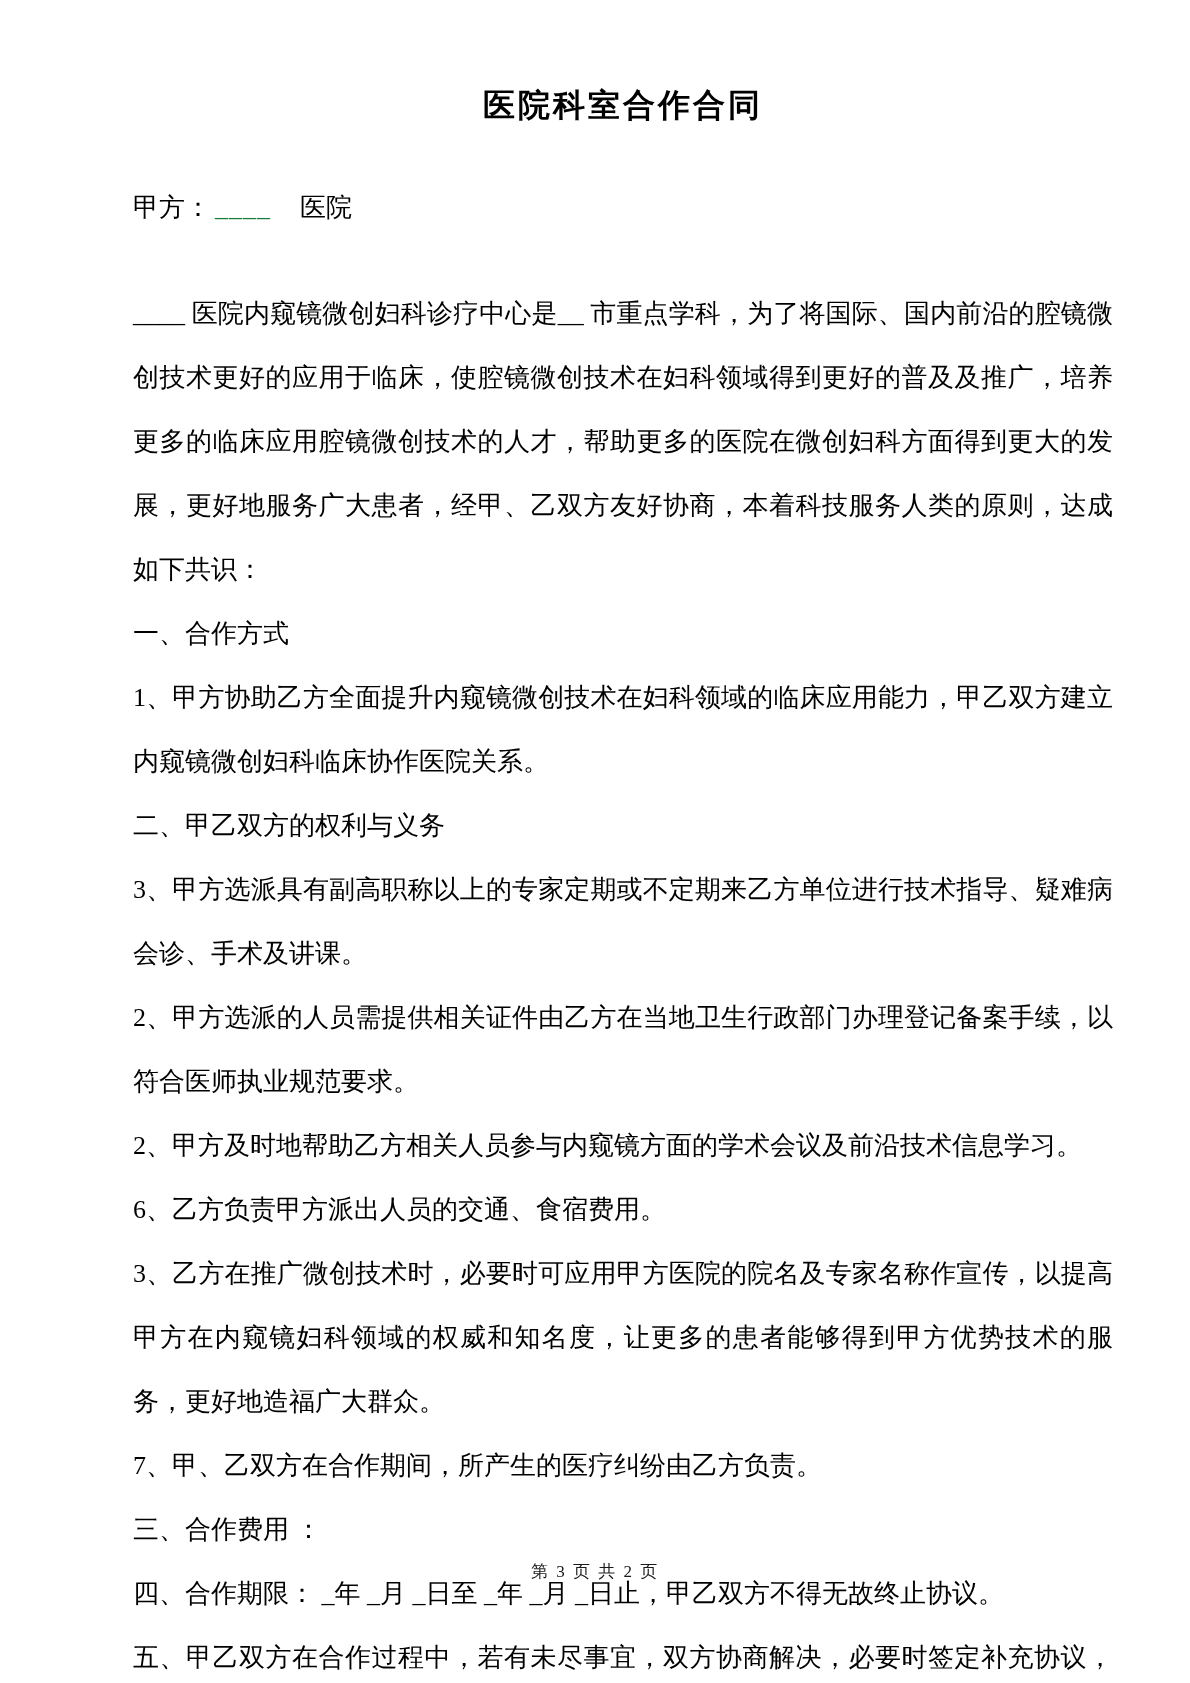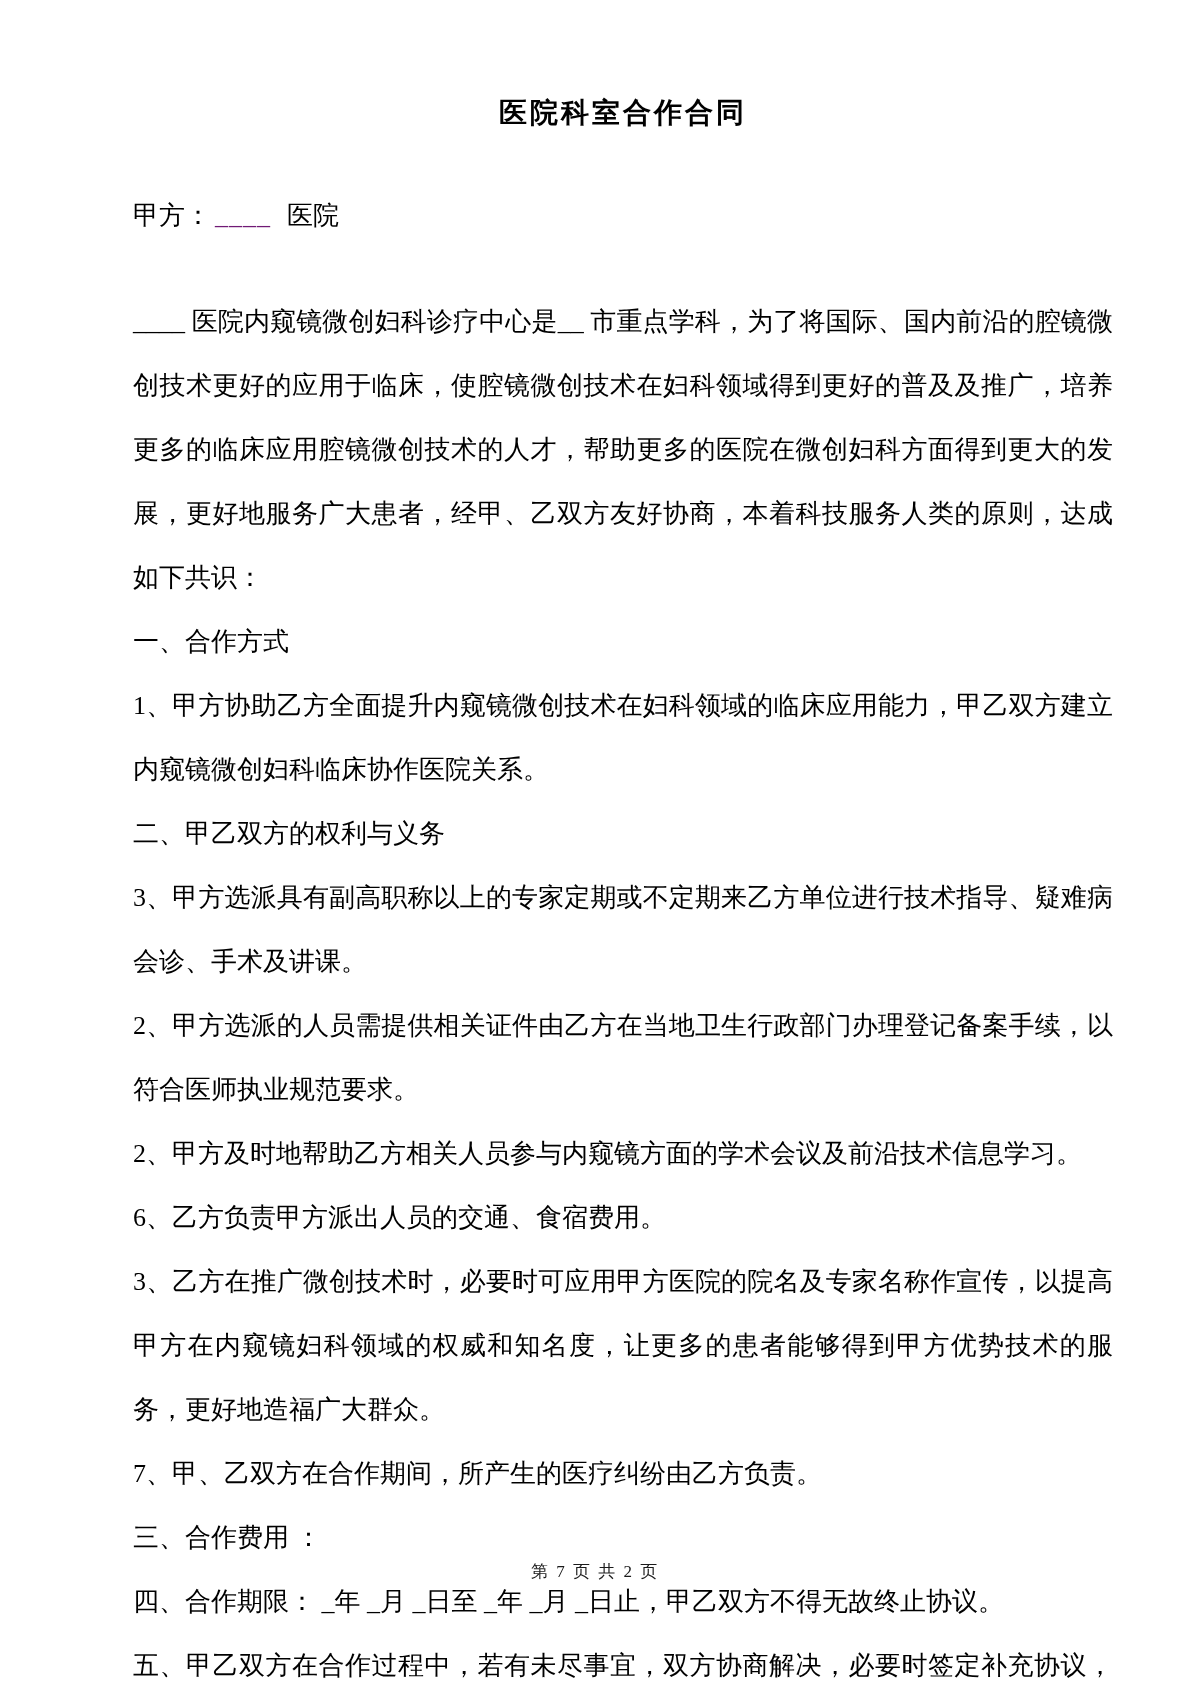--- a/index.html
+++ b/index.html
@@ -17,43 +17,43 @@
     font-family: "Liberation Serif", "DejaVu Serif", serif;
     overflow: hidden;
   }
   .content {
     position: absolute;
     left: 133px;
     right: 77px;
     top: 0;
   }
   .doc-title {
-    margin: 16px;
+    margin: 8px;
     padding-top: 72px;
     text-align: center;
-    font-size: 28px;
+    font-size: 32px;
     line-height: 50px;
     font-weight: 700;
     letter-spacing: 3px;
   }
   .parties {
     margin-top: 54px;
     font-size: 26px;
     line-height: 48px;
   }
   .party-row {
     white-space: nowrap;
   }
   .party-blank {
-    color: #701a75;
+    color: #15803d;
     letter-spacing: 1px;
     margin: 0 6px 0 4px;
   }
   .party-suffix {
-    margin-left: 10px;
+    margin-left: 23px;
   }
   .body-text {
     margin-top: 50px;
     font-size: 26px;
     line-height: 64px;
     text-align: justify;
     text-justify: inter-ideograph;
   }
   .body-text p {
     margin: 0;
@@ -95,14 +95,14 @@
       <p>6、乙方负责甲方派出人员的交通、食宿费用。</p>
       <p>3、乙方在推广微创技术时，必要时可应用甲方医院的院名及专家名称作宣传，以提高甲方在内窥镜妇科领域的权威和知名度，让更多的患者能够得到甲方优势技术的服务，更好地造福广大群众。</p>
       <p>7、甲、乙双方在合作期间，所产生的医疗纠纷由乙方负责。</p>
       <p>三、合作费用 ：</p>
       <p>四、合作期限：  _年  _月  _日至  _年  _月  _日止，甲乙双方不得无故终止协议。</p>
       <p>五、甲乙双方在合作过程中，若有未尽事宜，双方协商解决，必要时签定补充协议，补充协议与本协议具有同等效力。</p>
     </div>
 
   </div>
 
-  <div class="page-footer">第 7 页 共 2 页</div>
+  <div class="page-footer">第 3 页 共 2 页</div>
 </div>
 
 </body></html>

